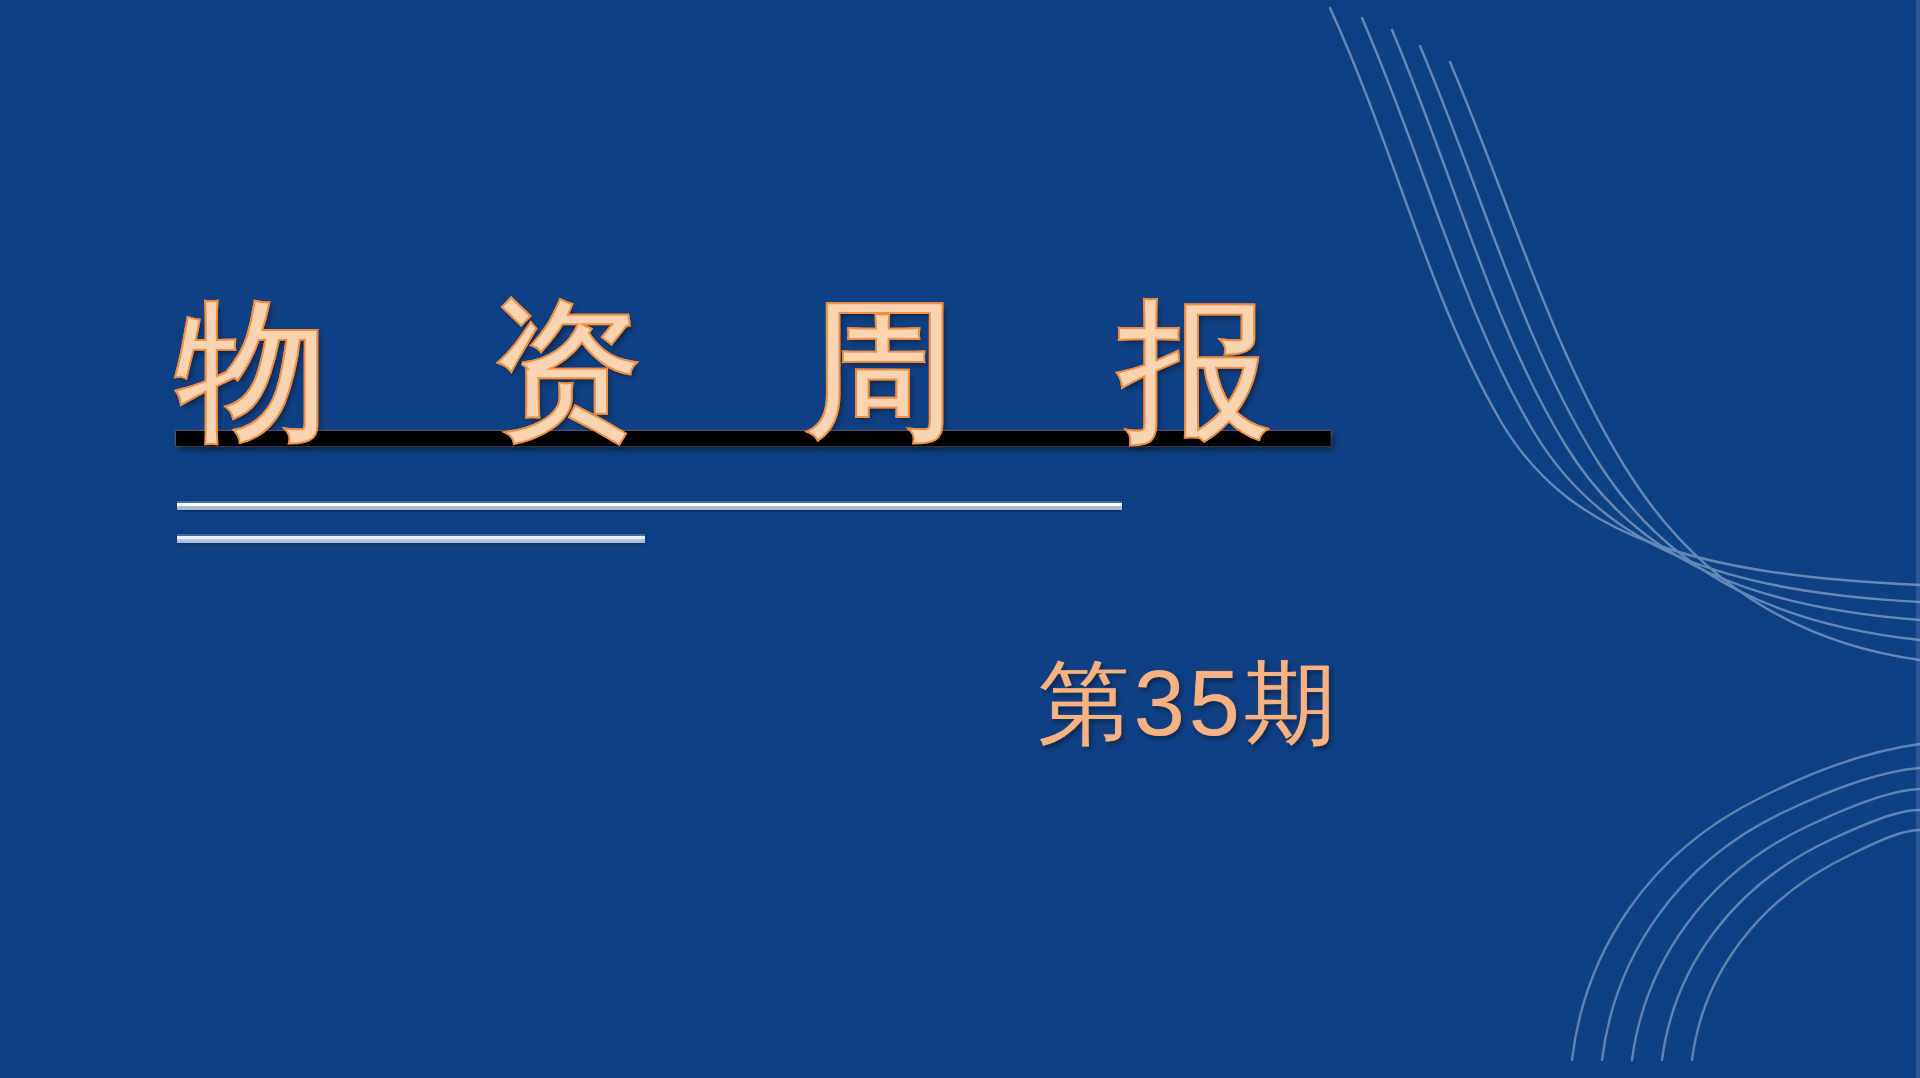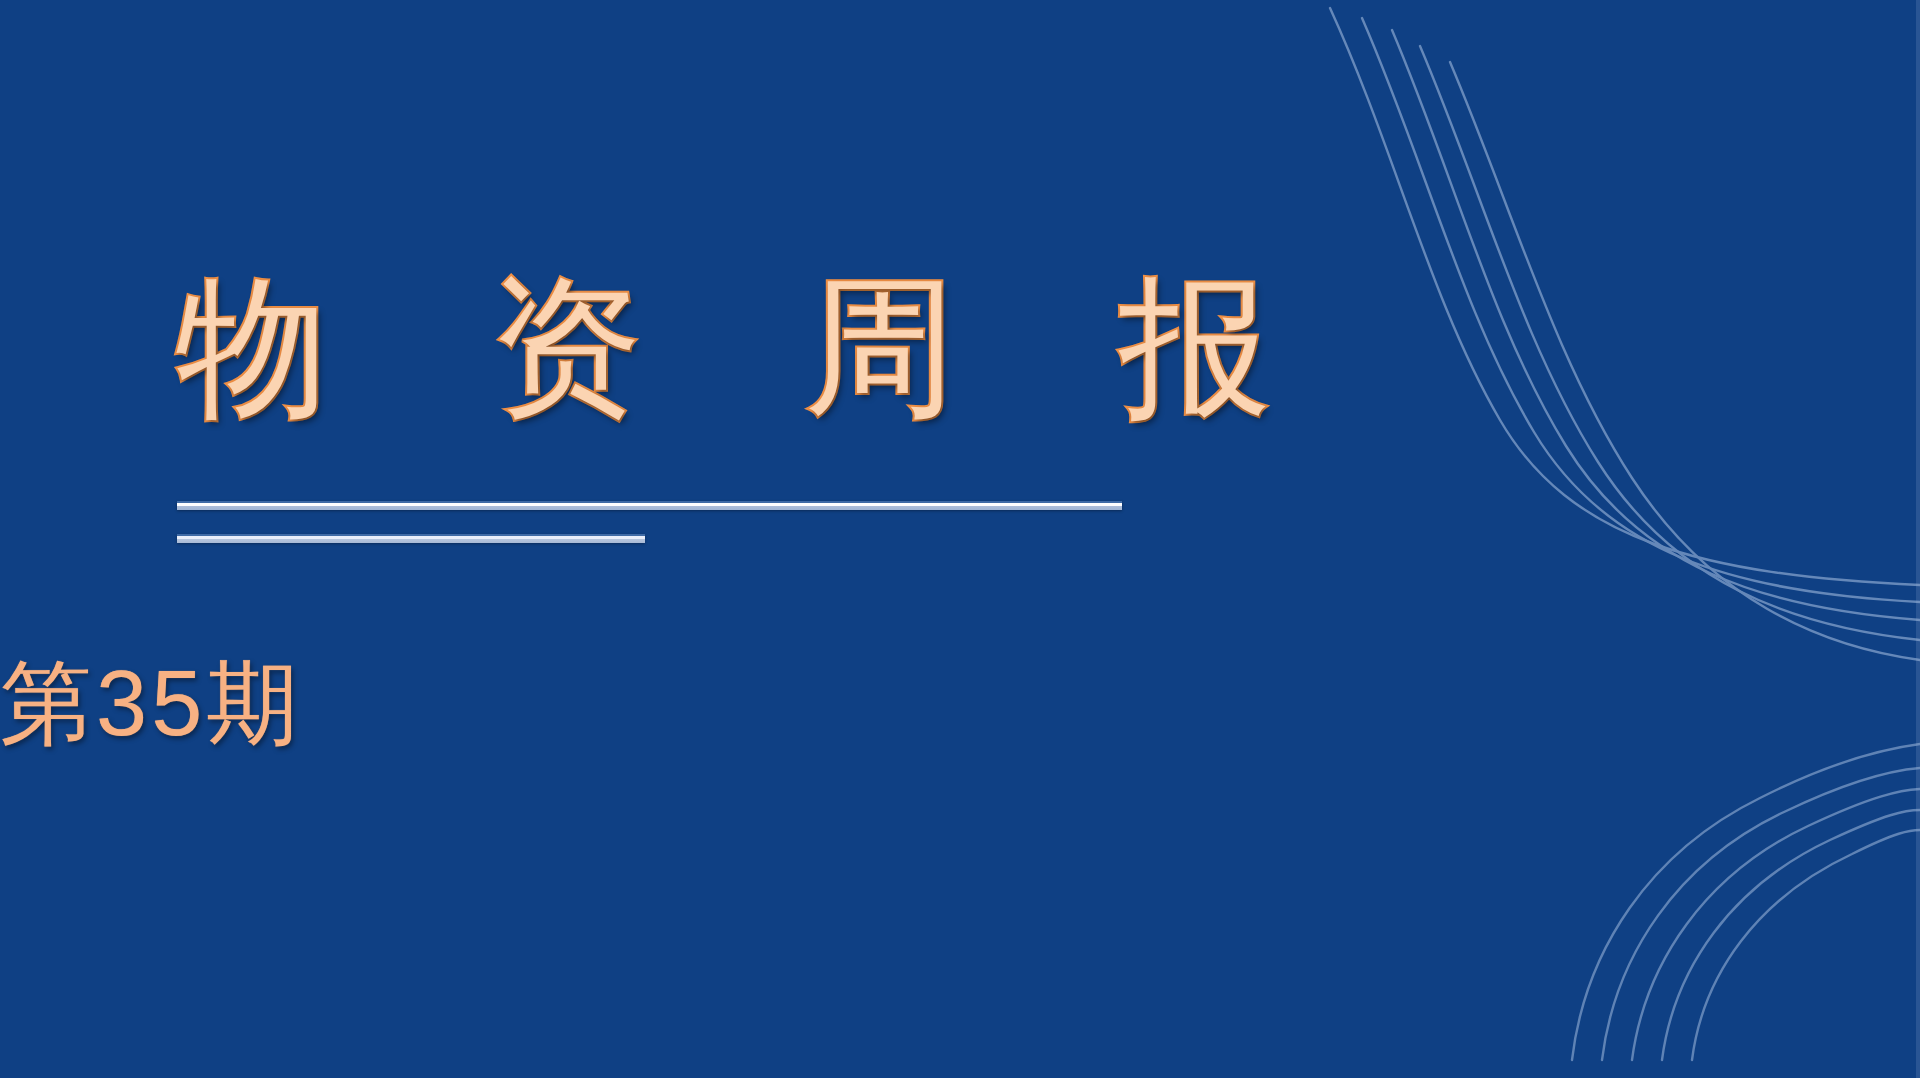--- a/index.html
+++ b/index.html
@@ -23,22 +23,23 @@
     left: 0;
     width: 1920px;
     height: 1078px;
     pointer-events: none;
   }
 
   
   #title-block {
     position: absolute;
     left: 176px;
-    top: 271px;
+    top: 294px;
     width: 1000px;
+    text-decoration: underline;
   }
 
   #main-title {
     font-size: 152px;
     line-height: 1.0;
     letter-spacing: 60px;
     font-weight: 400;
     white-space: nowrap;
     color: #fbd4b2;
     -webkit-text-stroke: 4px #ef8f45;
@@ -83,21 +84,21 @@
         #a8bad6 100%);
     box-shadow: 0 1px 3px rgba(0,0,0,0.3);
   }
 
   
   #subtitle {
     position: absolute;
     left: 0;
     top: 651px;
     width: 1340px;
-    text-align: left;
+    text-align: right;
     font-size: 92px;
     line-height: 1.15;
     letter-spacing: 4px;
     color: #f7b183;
     white-space: nowrap;
     text-shadow:
        2px 3px 5px rgba(0,0,0,0.40),
        0 0 1px rgba(247,177,131,0.8);
   }
 </style>

